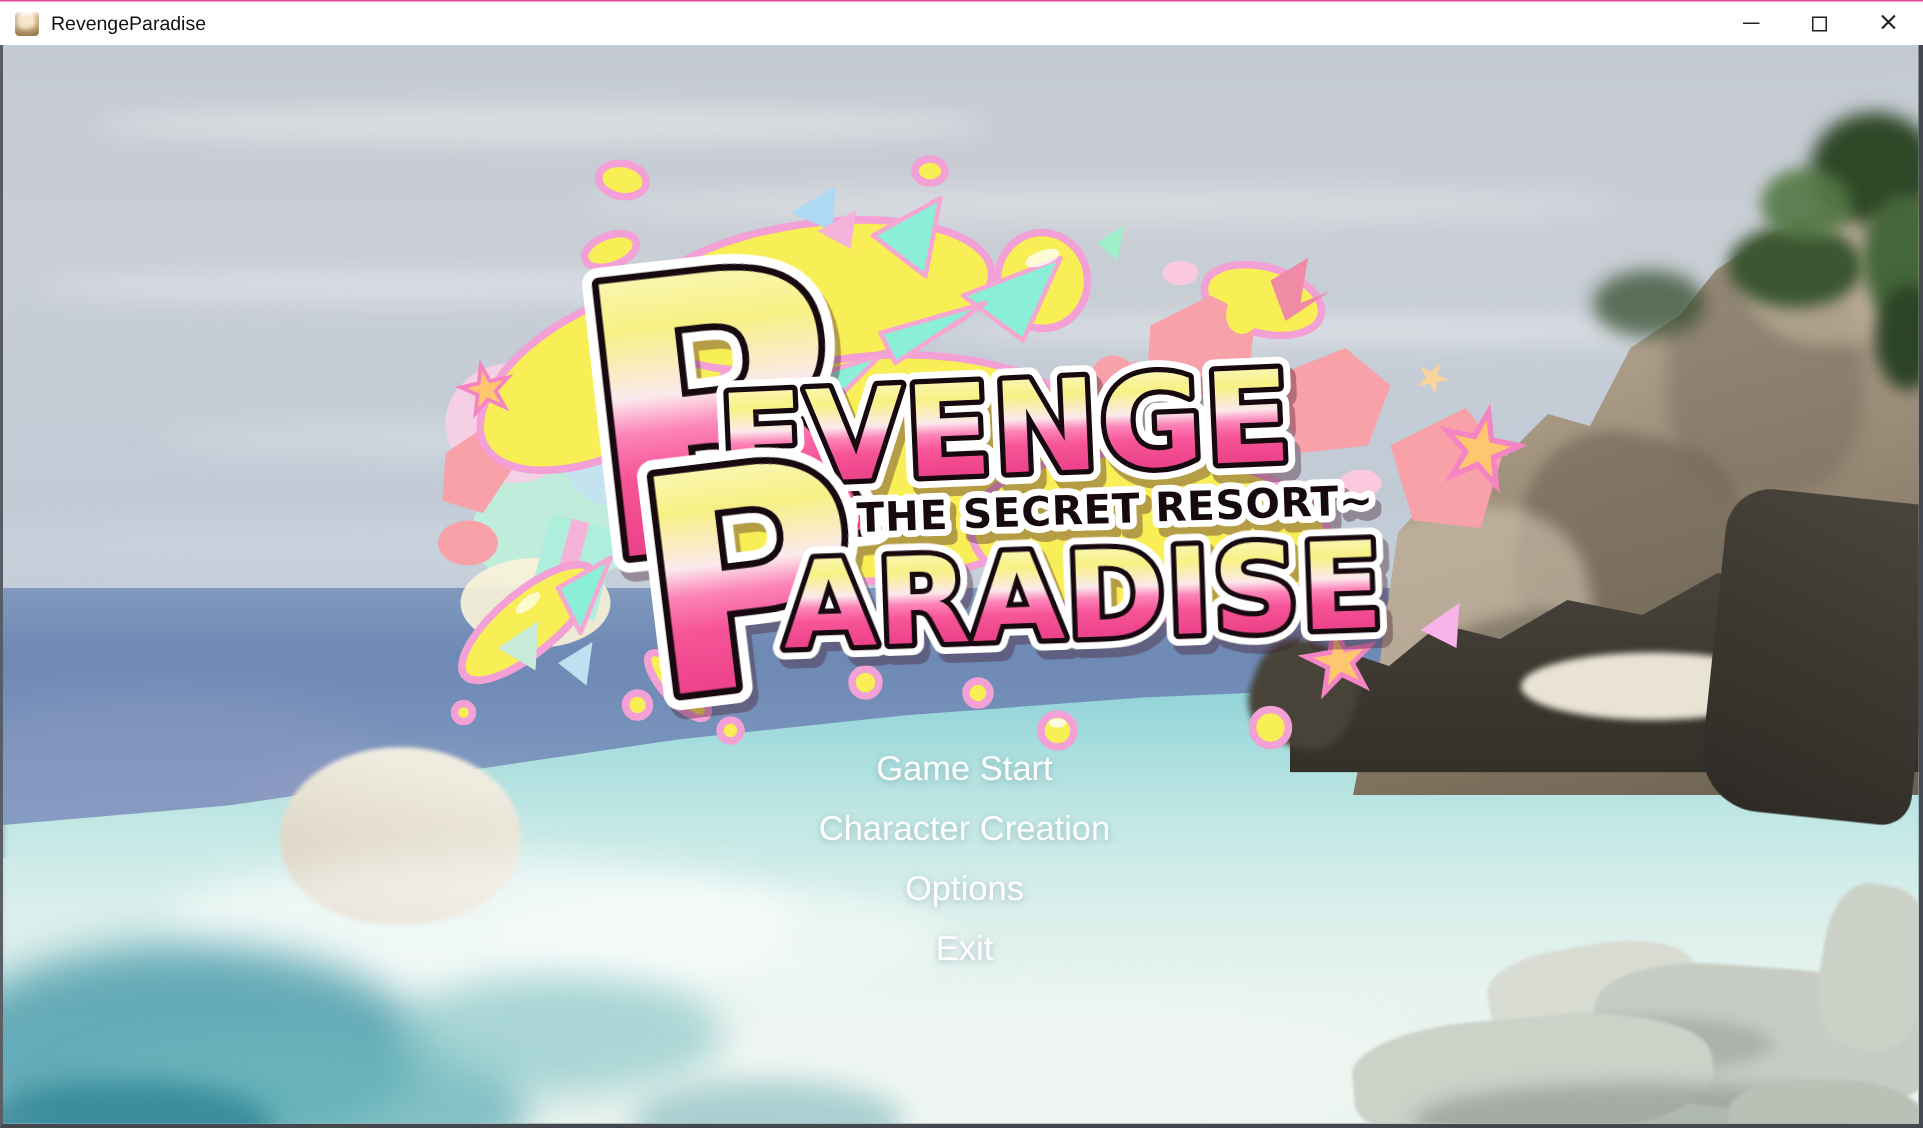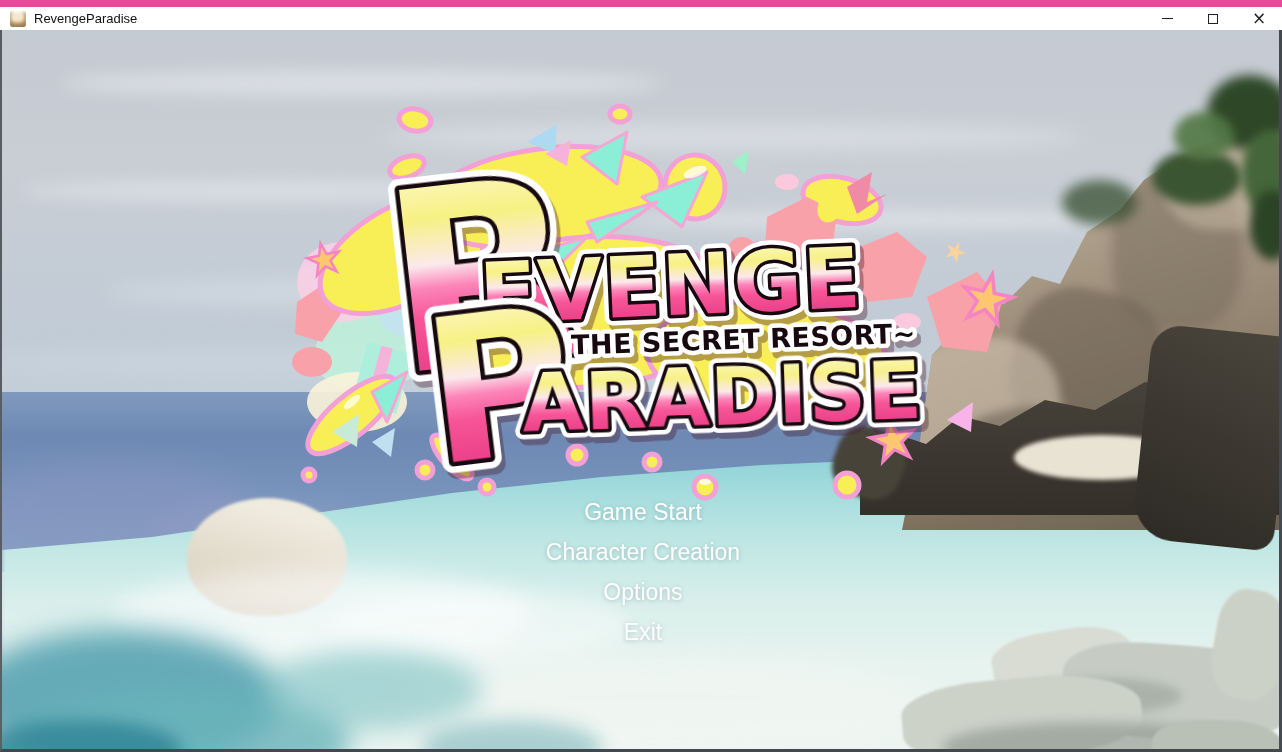--- a/index.html
+++ b/index.html
@@ -1,20 +1,20 @@
 <!DOCTYPE html>
 <html><head>
 <meta charset="utf-8">
 <style>
   html,body{margin:0;padding:0;background:#2a2a2a;font-family:"Liberation Sans",sans-serif;}
   .window{position:relative;width:1282px;height:752px;overflow:hidden;background:#fff;}
 
   
   .titlebar{position:absolute;top:0;left:0;width:1282px;height:30px;background:#ffffff;
-    border-top:7px solid #ec4899;box-sizing:border-box;display:flex;align-items:center;z-index:50;}
+    border-top:1px solid #ec4899;box-sizing:border-box;display:flex;align-items:center;z-index:50;}
   .win-icon{width:16px;height:16px;margin:0 8px 0 10px;border-radius:3px;
     background:radial-gradient(circle at 45% 35%, #f6e7cf 0 35%, #d9b98c 60%, #a98957 100%);
     box-shadow:inset 0 -4px 4px rgba(120,90,50,.55), inset 0 2px 2px rgba(255,255,255,.8);}
   .win-title{font-size:13px;color:#111;letter-spacing:0;}
   .tb-spacer{flex:1;}
   .tb-btn{width:46px;height:30px;display:flex;align-items:center;justify-content:center;cursor:pointer;}
   .glyph-min{width:11px;height:1px;background:#222;}
   .glyph-max{width:10px;height:10px;border:1px solid #222;box-sizing:border-box;}
   .glyph-close{font-size:17px;color:#222;line-height:1;font-family:"DejaVu Sans",sans-serif;}
 

